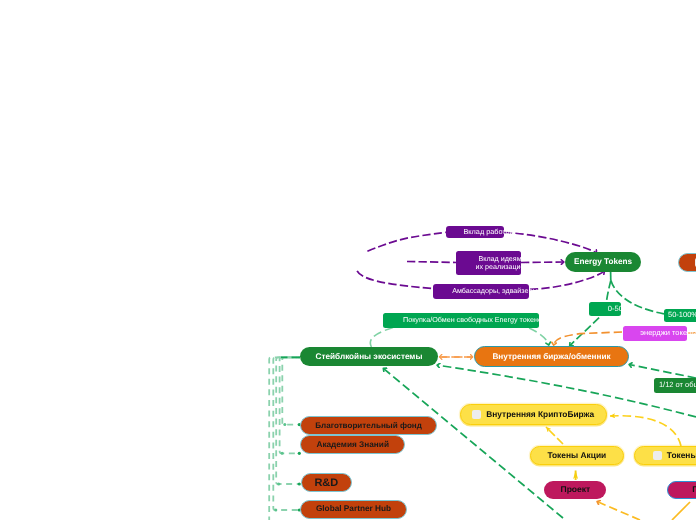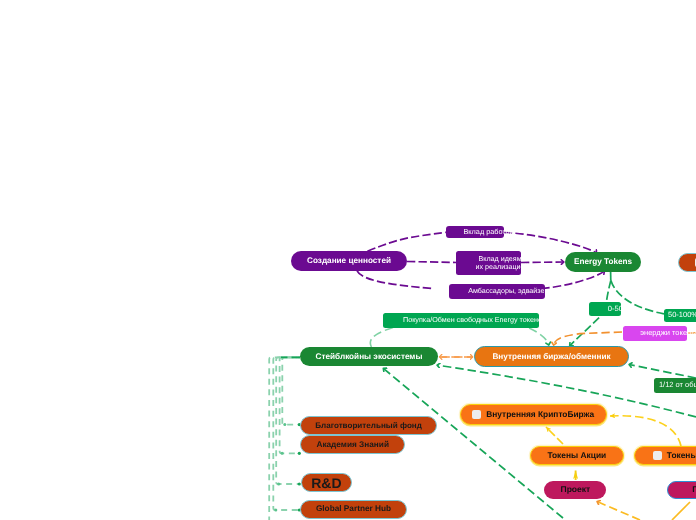--- a/index.html
+++ b/index.html
@@ -9,21 +9,21 @@
   svg.edges{position:absolute;left:0;top:0;width:696px;height:520px;pointer-events:none;}
   .node{position:absolute;box-sizing:border-box;display:flex;align-items:center;justify-content:center;
         text-align:center;font-weight:bold;white-space:nowrap;line-height:1.15;}
   .n-purple{background:#6B0A91;color:#fff;}
   .n-green{background:#1A8733;color:#fff;}
   .n-green2{background:#00A651;color:#fff;}
   .n-orange{background:#E87511;color:#fff;}
   .n-orange2{background:#d946ef;color:#fff;}
   .n-yellow{background:#be185d;color:#111;}
   .n-white-cyan{background:#c2410c;color:#1a1a1a;border:1.3px solid #7DC5D2;}
-  .n-white-yellow{background:#f97316;color:#111;border:1.7px solid #FACF0C;box-shadow:0 1.5px 0 0 rgba(250,207,12,0.42),0 0 0 1.2px rgba(250,207,12,0.22);}
+  .n-white-yellow{background:#fde047;color:#111;border:1.7px solid #FACF0C;box-shadow:0 1.5px 0 0 rgba(250,207,12,0.42),0 0 0 1.2px rgba(250,207,12,0.22);}
   .pill{border-radius:999px;}
   .rect{border-radius:2.5px;padding-left:27px;}
   .collapse-box{width:9px;height:9px;border-radius:2px;background:#EDEDED;display:inline-block;
         margin-right:5px;vertical-align:middle;flex:0 0 auto;}
 </style>
 </head>
 <body>
 
 <div id="canvas">
 
@@ -100,30 +100,29 @@
     <circle cx="275.8" cy="510" r="1.5" fill="#5BC38D"></circle>
 
     <path d="M563,444 L546,427" stroke="#FCD11E" stroke-width="1.7" stroke-dasharray="8.3 3.2" marker-end="url(#ar-yellow)"></path>
     <path d="M575.6,480 L575.6,470.5" stroke="#F5CE12" stroke-width="1.9" marker-end="url(#ar-yellow-big)"></path>
     <path d="M681,446 C676,424 650,414 610,416" stroke="#FCD11E" stroke-width="1.7" stroke-dasharray="8.5 4" marker-end="url(#ar-yellow)"></path>
     <path d="M640,520 L597,501.5" stroke="#FBBB22" stroke-width="1.7" stroke-dasharray="8.5 4" marker-end="url(#ar-orange)"></path>
     <path d="M672,520 L690,502" stroke="#FBBB22" stroke-width="1.7"></path>
   </g>
 </svg>
 
-<div class="node pill n-purple" style="left:291px;top:251px;width:116px;height:20px;font-size:8.2px;">Создание ценностей</div>
 
 <div class="node rect n-purple" style="left:446.4px;top:226.1px;width:57.4px;height:11.8px;font-size:7.3px;font-weight:normal;border-radius:3px;">Вклад работой</div>
 
 <div class="node rect n-purple" style="left:456px;top:251px;width:65px;height:24px;font-size:7.15px;font-weight:normal;flex-direction:column;">
   <span>Вклад идеями</span>
   <span>их реализацией</span>
 </div>
 
-<div class="node rect n-purple" style="left:433.4px;top:283.9px;width:96px;height:15px;font-size:7.15px;font-weight:normal;border-radius:3px;margin-left:16px;">Амбассадоры, эдвайзеры</div>
+<div class="node rect n-purple" style="left:433.4px;top:283.9px;width:96px;height:15px;font-size:7.15px;font-weight:normal;border-radius:3px;">Амбассадоры, эдвайзеры</div>
 
 <div class="node pill n-green" style="left:565px;top:252px;width:76px;height:20px;font-size:8.2px;border-radius:10px;">Energy Tokens</div>
 
 <div class="node rect n-green2" style="left:589.3px;top:301.6px;width:31.8px;height:14.8px;font-size:7.6px;font-weight:normal;">0-50%</div>
 
 <div class="node rect n-green2" style="left:664.4px;top:309.1px;width:40px;height:12.7px;font-size:7.5px;font-weight:normal;justify-content:flex-start;padding-left:3.6px;">50-100%</div>
 
 <div class="node rect n-orange2" style="left:622.6px;top:326.1px;width:64.6px;height:15px;font-size:7.5px;font-weight:normal;">энерджи токены</div>
 
 <div class="node rect n-green2" style="left:382.9px;top:312.8px;width:156px;height:14.8px;font-size:7.2px;font-weight:normal;">Покупка/Обмен свободных Energy токенов</div>
@@ -147,21 +146,21 @@
 </div>
 
 <div class="node pill n-yellow" style="left:544.4px;top:481px;width:62px;height:18.4px;font-size:8.55px;">Проект</div>
 
 <div class="node pill n-yellow" style="left:667px;top:481px;width:62px;height:18.4px;font-size:8.55px;border:1.6px solid #2D8FD6;">Пр</div>
 
 <div class="node pill n-white-cyan" style="left:299.9px;top:415.9px;width:137.3px;height:19.4px;font-size:8.1px;">Благотворительный фонд</div>
 
 <div class="node pill n-white-cyan" style="left:300.3px;top:435px;width:104.8px;height:19.4px;font-size:8.25px;">Академия Знаний</div>
 
-<div class="node pill n-white-cyan" style="left:300.6px;top:473.2px;width:51.5px;height:19.3px;font-size:14px;">R&amp;D</div>
+<div class="node pill n-white-cyan" style="left:300.6px;top:473.2px;width:51.5px;height:19.3px;font-size:11px;">R&amp;D</div>
 
 <div class="node pill n-white-cyan" style="left:299.6px;top:499.9px;width:107.8px;height:18.7px;font-size:8.25px;">Global Partner Hub</div>
 
 <div class="node pill n-white-cyan" style="left:678.4px;top:252.9px;width:133px;height:19.6px;font-size:8.25px;justify-content:flex-start;padding-left:15.6px;">
   <span class="collapse-box"></span>
 </div>
 
 </div>
 
 </body></html>

